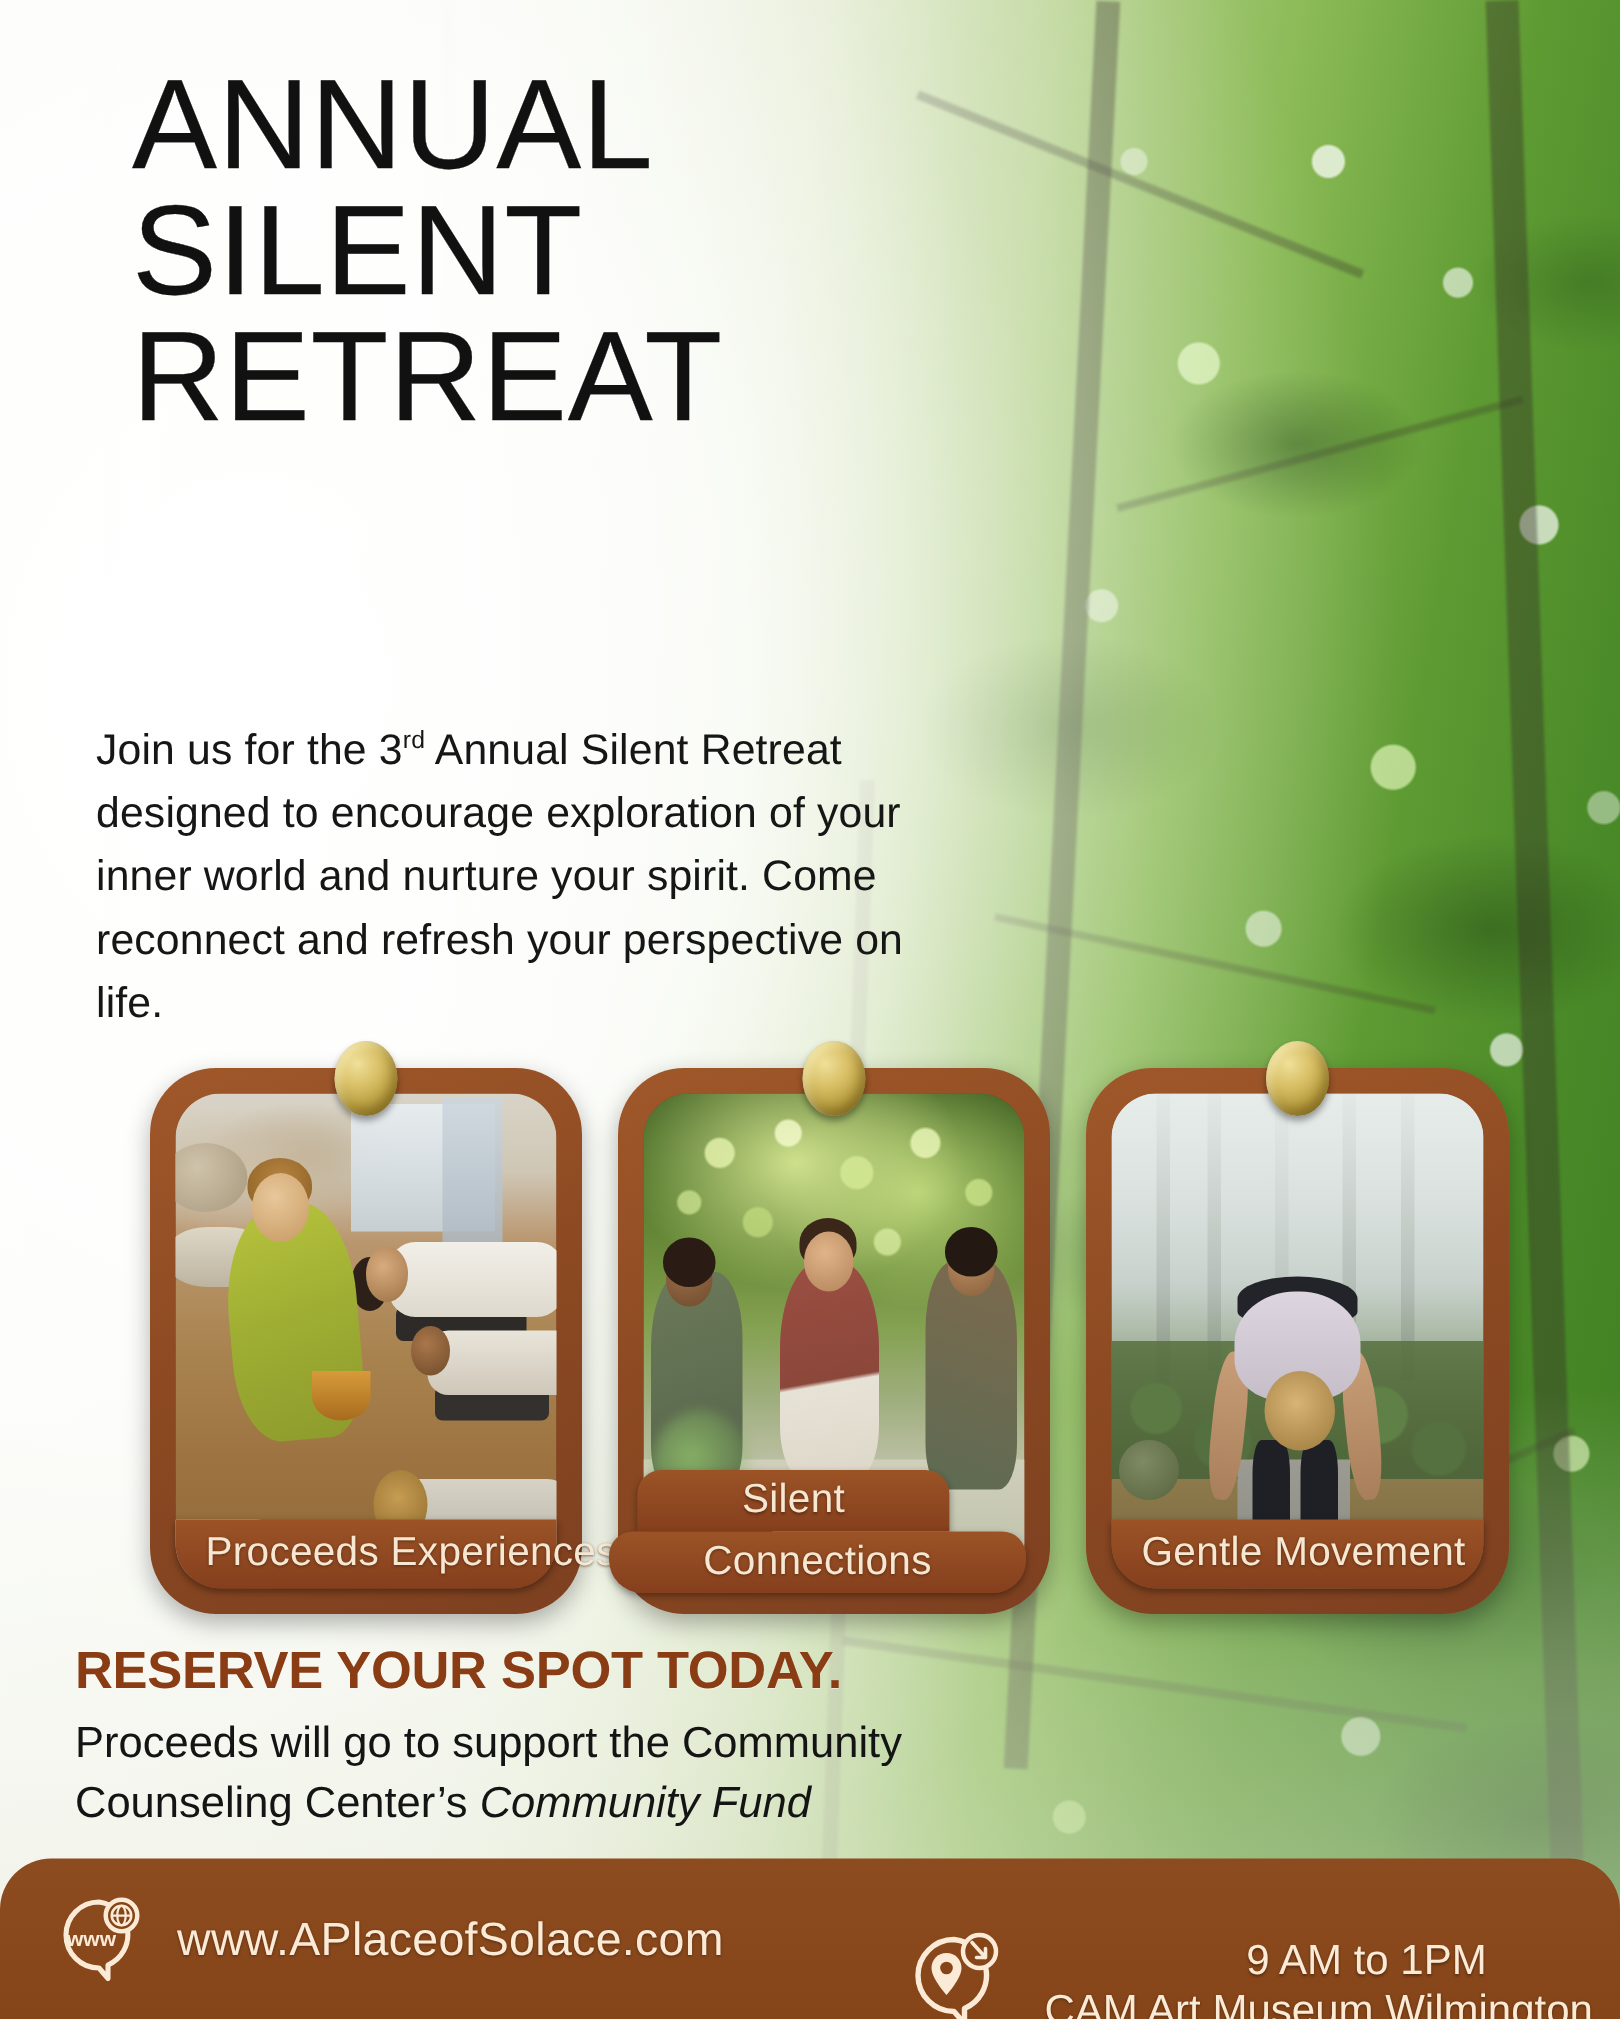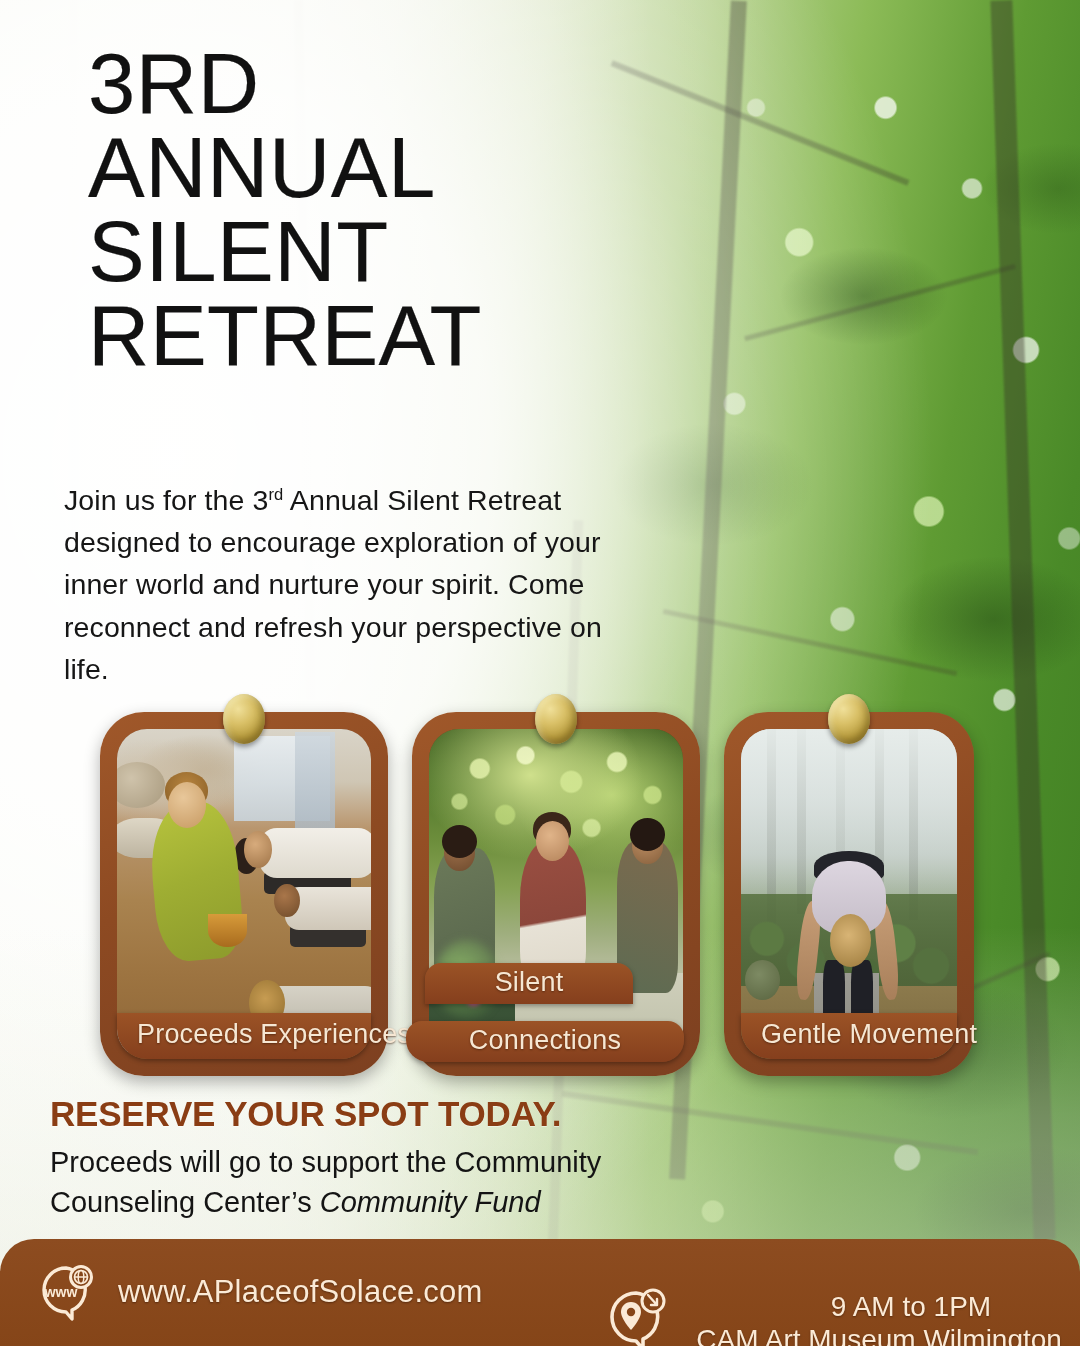--- a/index.html
+++ b/index.html
@@ -252,21 +252,20 @@
     text-shadow:0 1px 2px rgba(60,26,8,.6);
     white-space:nowrap;
   }
   .label-1{left:17px;right:17px;bottom:17px;border-radius:0 0 30px 30px;}
   .label-3{left:17px;right:17px;bottom:17px;border-radius:0 0 30px 30px;}
   .label-2{left:-6px;bottom:14px;width:246px;padding:0;background:transparent;box-shadow:none;}
   .label-2 .l2line{
     background:linear-gradient(180deg,#9b5326,#853f1d);
     box-shadow:0 2px 5px rgba(0,0,0,.35);
     padding:4px 16px 6px 16px;
-    margin-top:17px;
   }
   .label-2 .l2a{width:176px;margin:0 auto;border-radius:16px 16px 0 0;}
   .label-2 .l2b{width:246px;border-radius:16px 16px 22px 22px;}
 
   
   .reserve{
     position:absolute;left:50px;top:1094px;width:680px;
   }
   .reserve h2{
     margin:0;
@@ -323,21 +322,20 @@
     <div class="bg-trunk br3"></div>
     <div class="bg-trunk br4"></div>
     <div class="bg-trunk br5"></div>
     <div class="bg-haze"></div>
     <div class="bg-bottomfade"></div>
   </div>
 
   <div class="content">
 
     <div class="title">
-      <div>3RD</div>
       <div>ANNUAL</div>
       <div>SILENT</div>
       <div>RETREAT</div>
     </div>
 
     <p class="intro"><span>Join us for the 3</span><sup>rd</sup><span> Annual Silent Retreat designed to encourage exploration of your inner world and nurture your spirit. Come reconnect and refresh your perspective on life.</span></p>
 
     <div class="cards">
 
       <div class="card" style="left:100px;width:288px;">
@@ -390,21 +388,21 @@
             <div class="h-blur"></div>
             <div class="h-flower"></div>
           </div>
         </div>
         <div class="label label-2">
           <div class="l2line l2a">Silent</div>
           <div class="l2line l2b">Connections</div>
         </div>
       </div>
 
-      <div class="card" style="left:724px;width:250px;">
+      <div class="card" style="left:724px;width:282px;">
         <div class="pin"></div>
         <div class="frame"></div>
         <div class="photo">
           <div class="scene scene-gentle">
             <div class="g-trunk g-t1"></div>
             <div class="g-trunk g-t2"></div>
             <div class="g-trunk g-t5"></div>
             <div class="g-trunk g-t3"></div>
             <div class="g-trunk g-t4"></div>
             <div class="g-mist"></div>

